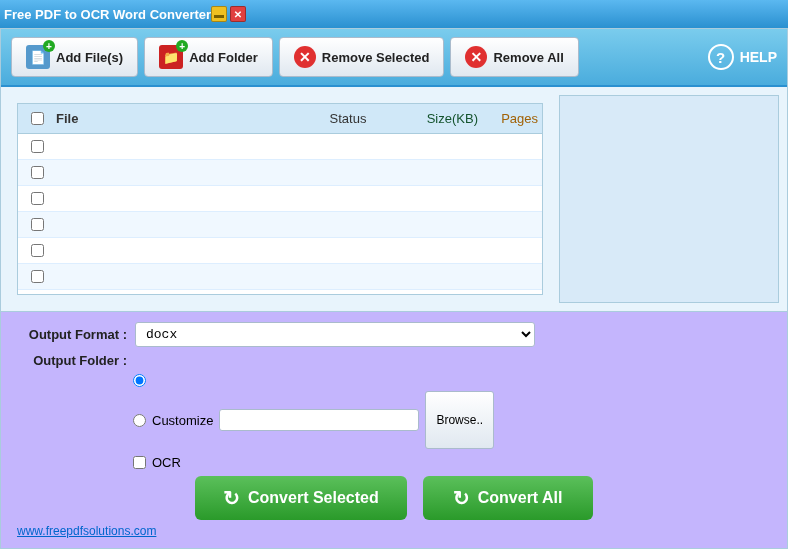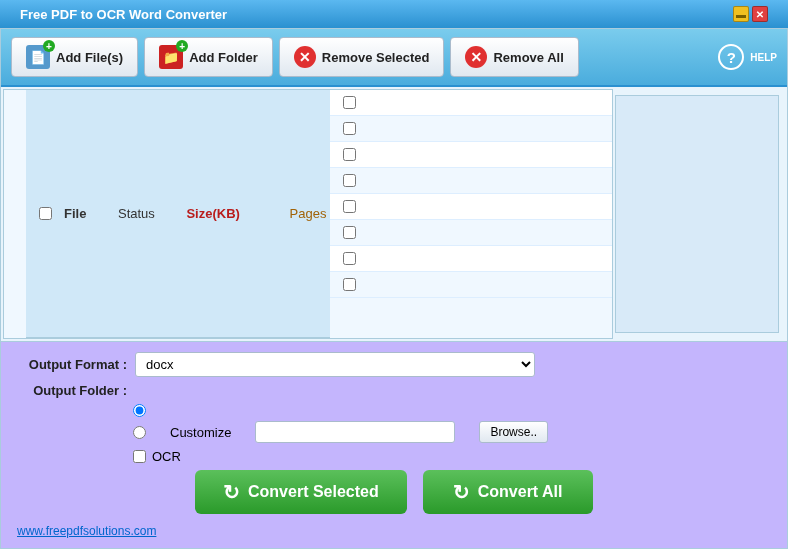--- a/index.html
+++ b/index.html
@@ -11,22 +11,22 @@
       height: 549px;
       overflow: hidden;
     }
 
     
     .title-bar {
       background: linear-gradient(to bottom, #5bb8f0, #2a90d0);
       height: 28px;
       display: flex;
       align-items: center;
-      justify-content: space-between;
-      padding: 0 20px;
+      justify-content: flex-start;
+      padding: 0 4px;
       color: white;
       font-size: 13px;
       font-weight: bold;
     }
     .title-bar-title {
       display: flex;
       align-items: center;
       gap: 6px;
     }
     .title-bar-controls {
@@ -160,40 +160,39 @@
     .content-area {
       display: flex;
       flex: 1;
       overflow: hidden;
     }
 
     
     .file-panel {
       flex: 1;
       display: flex;
-      flex-direction: row;
+      flex-direction: column;
       background: #f0f8ff;
-      margin: 2px;
+      margin: 16px;
       border: 1px solid #aaccdd;
-      padding-left: 22px;
     }
 
     
     .table-header {
       display: flex;
       align-items: center;
       background: #d0e8f8;
       border-bottom: 1px solid #aaccdd;
       padding: 6px 4px;
       min-height: 30px;
     }
     .col-check { width: 30px; display: flex; align-items: center; justify-content: center; }
     .col-file { flex: 1; font-weight: bold; color: #333; padding-left: 4px; }
     .col-status { width: 100px; font-weight: normal; color: #333; text-align: center; }
-    .col-size { width: 80px; font-weight: bold; color: #b91c1c; text-align: left; }
+    .col-size { width: 80px; font-weight: normal; color: #14532d; text-align: right; }
     .col-pages { width: 60px; font-weight: normal; color: #a16207; text-align: right; }
 
     
     .table-body {
       flex: 1;
       overflow-y: auto;
     }
     .table-row {
       display: flex;
       align-items: center;
@@ -236,47 +235,48 @@
       text-align: right;
     }
     .format-select {
       flex: 1;
       max-width: 400px;
       padding: 3px 6px;
       border: 1px solid #aabbcc;
       border-radius: 3px;
       background: white;
       font-size: 13px;
+      font-family: Liberation Mono, monospace;
     }
 
     .radio-row {
       display: flex;
       align-items: center;
       gap: 6px;
       margin-bottom: 4px;
       padding-left: 116px;
     }
     .radio-row input[type="radio"] { cursor: pointer; }
     .customize-row {
       display: flex;
       align-items: center;
-      gap: 24px;
+      gap: 6px;
       padding-left: 116px;
       margin-bottom: 6px;
     }
     .customize-input {
       width: 200px;
       padding: 3px 6px;
       border: 1px solid #aabbcc;
       border-radius: 3px;
       background: white;
       font-size: 12px;
     }
     .browse-btn {
-      padding: 3px 10px;
+      padding: 21px 10px;
       border: 1px solid #aabbcc;
       border-radius: 3px;
       background: linear-gradient(to bottom, #ffffff, #e0e8f0);
       cursor: pointer;
       font-size: 12px;
     }
     .ocr-row {
       display: flex;
       align-items: center;
       gap: 6px;
@@ -361,21 +361,21 @@
       <span>Remove Selected</span>
     </button>
 
     <button class="remove-btn">
       <div class="x-icon">✕</div>
       <span>Remove All</span>
     </button>
 
     <button class="help-btn">
       <div class="help-circle">?</div>
-      <span style="font-size:10px;">HELP</span>
+      <span style="font-size:14px;">HELP</span>
     </button>
   </div>
 
   <div class="content-area">
 
     <div class="file-panel">
       <div class="table-header">
         <div class="col-check">
           <input type="checkbox" style="">
         </div>
@@ -507,20 +507,20 @@
       <button class="convert-btn">
         <span class="convert-icon">↻</span>
         <span>Convert Selected</span>
       </button>
       <button class="convert-btn">
         <span class="convert-icon">↻</span>
         <span>Convert All</span>
       </button>
     </div>
 
-    <div style="margin-top:8px;">
+    <div style="margin-top:2px;">
       <a class="footer-link">www.freepdfsolutions.com</a>
     </div>
 
   </div>
   </div>
 
 </div>
 
 </body></html>

